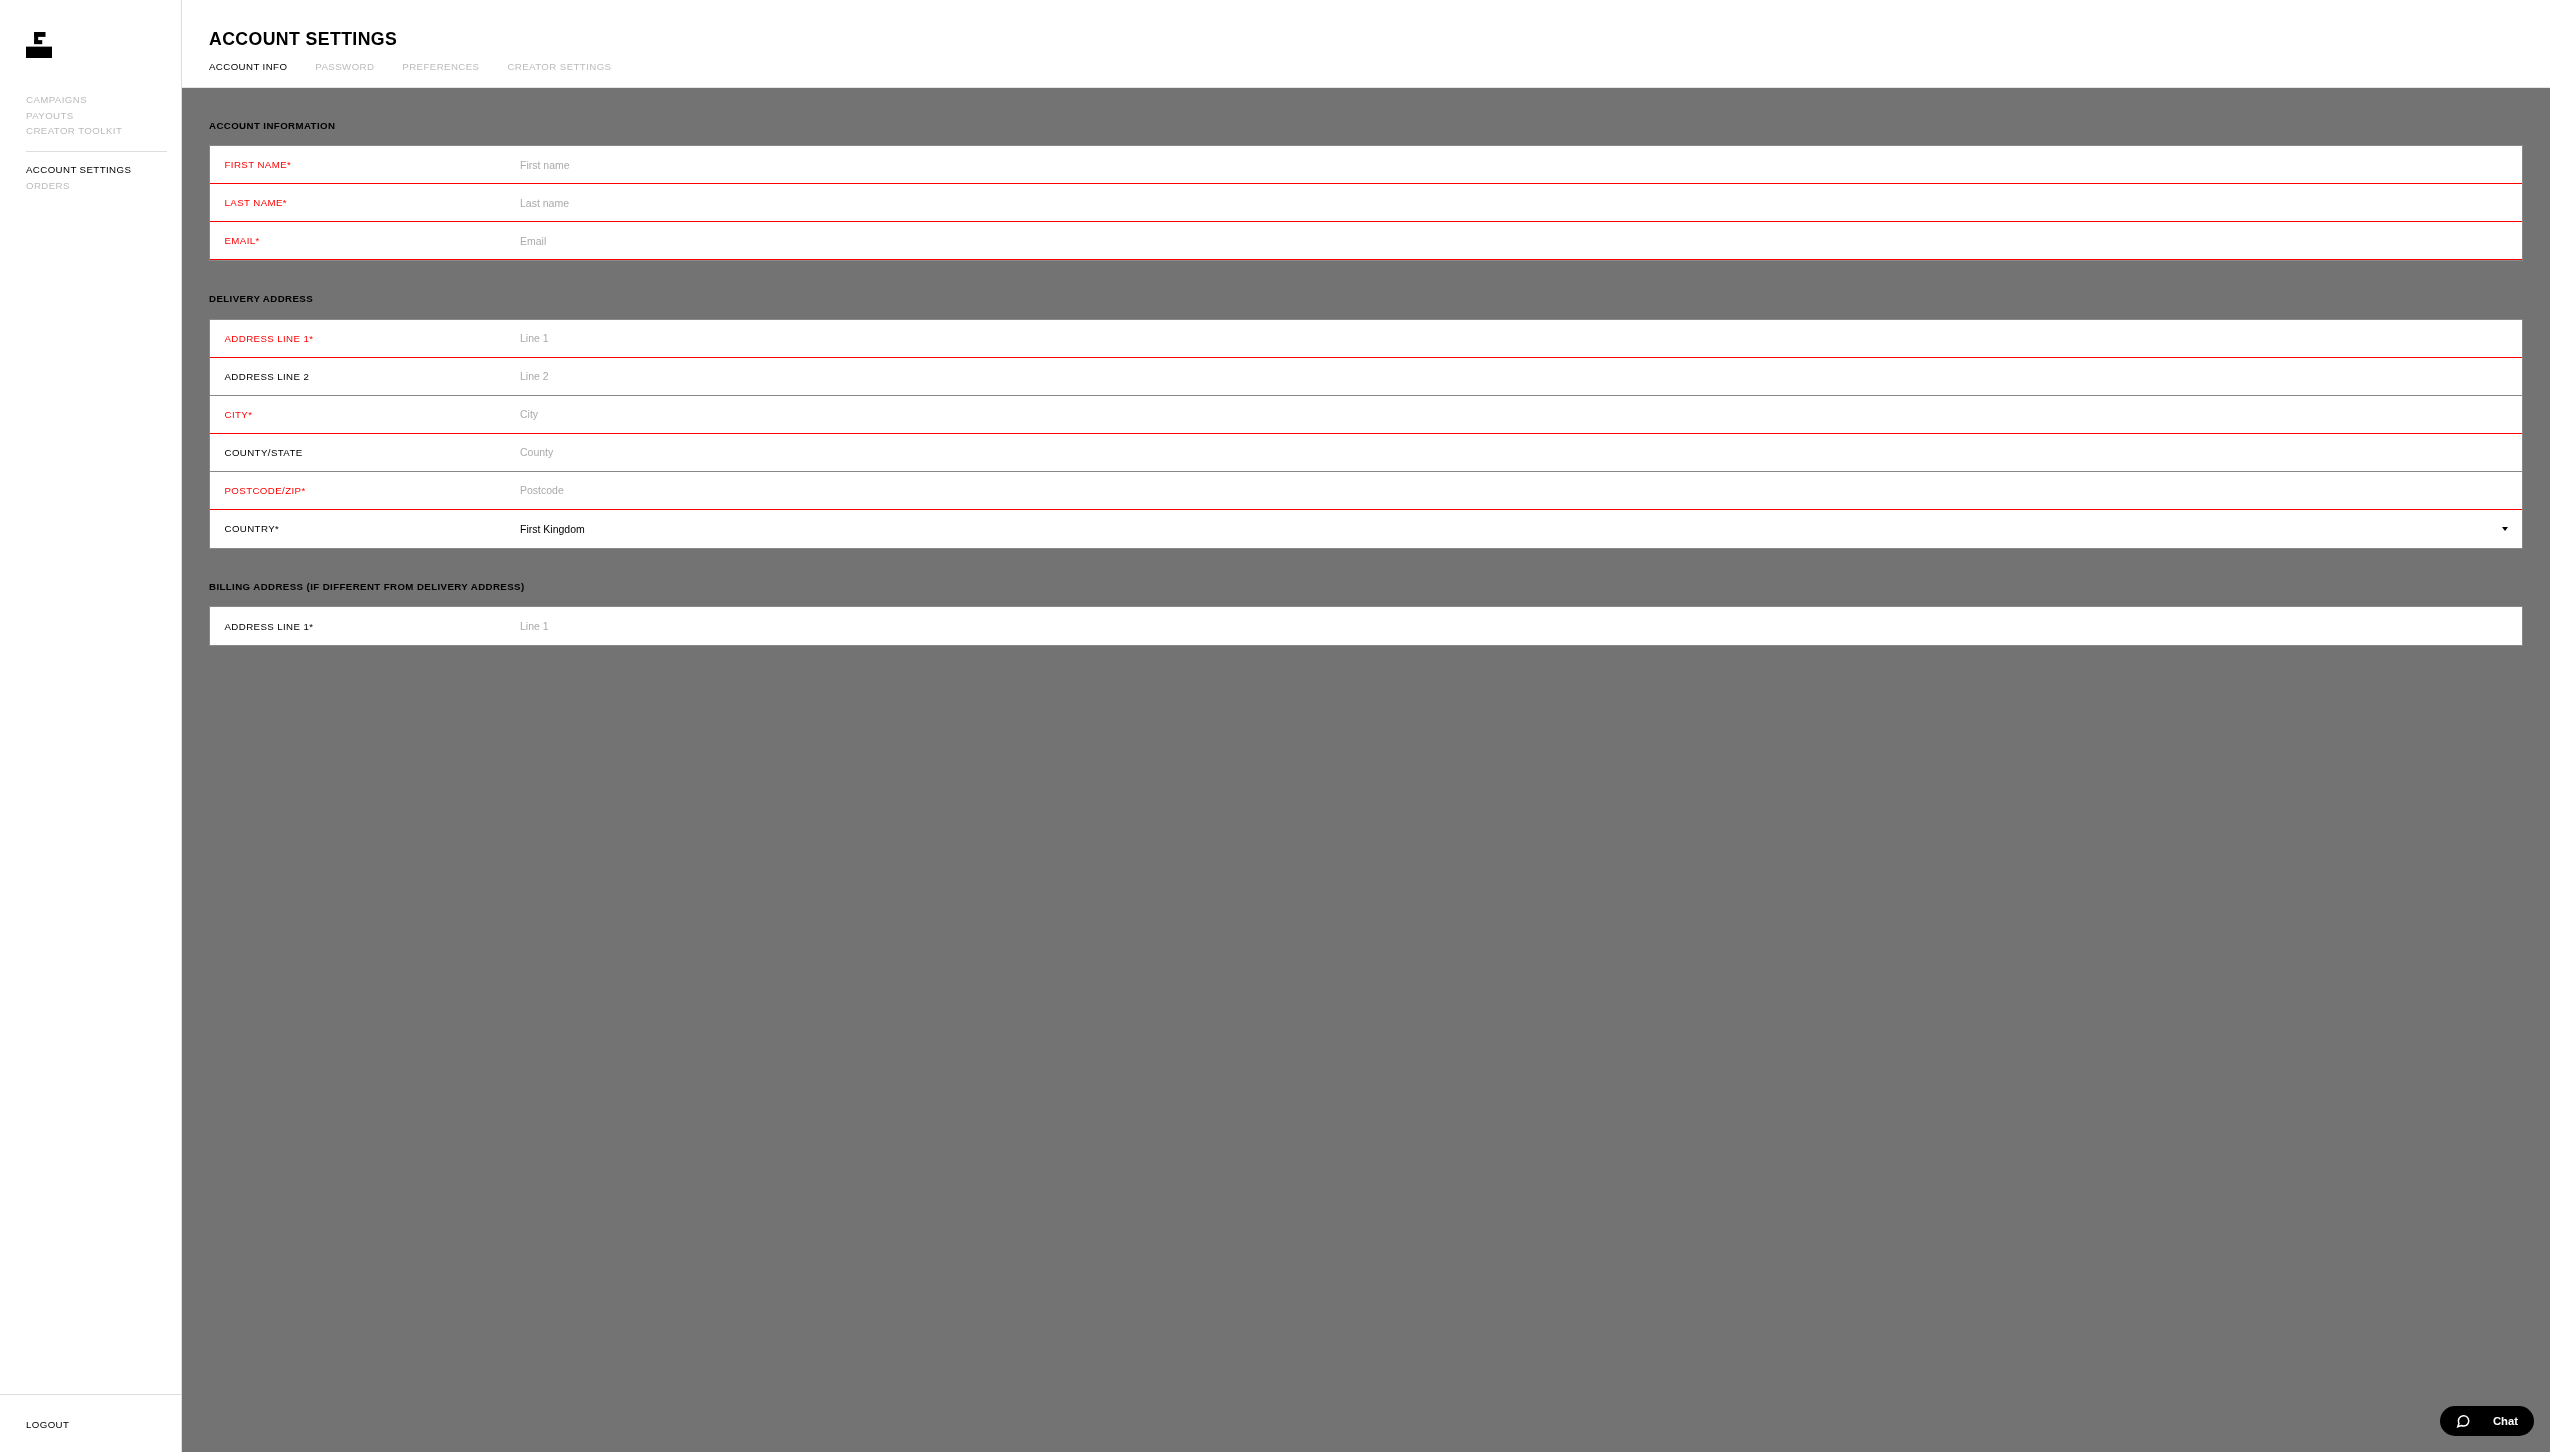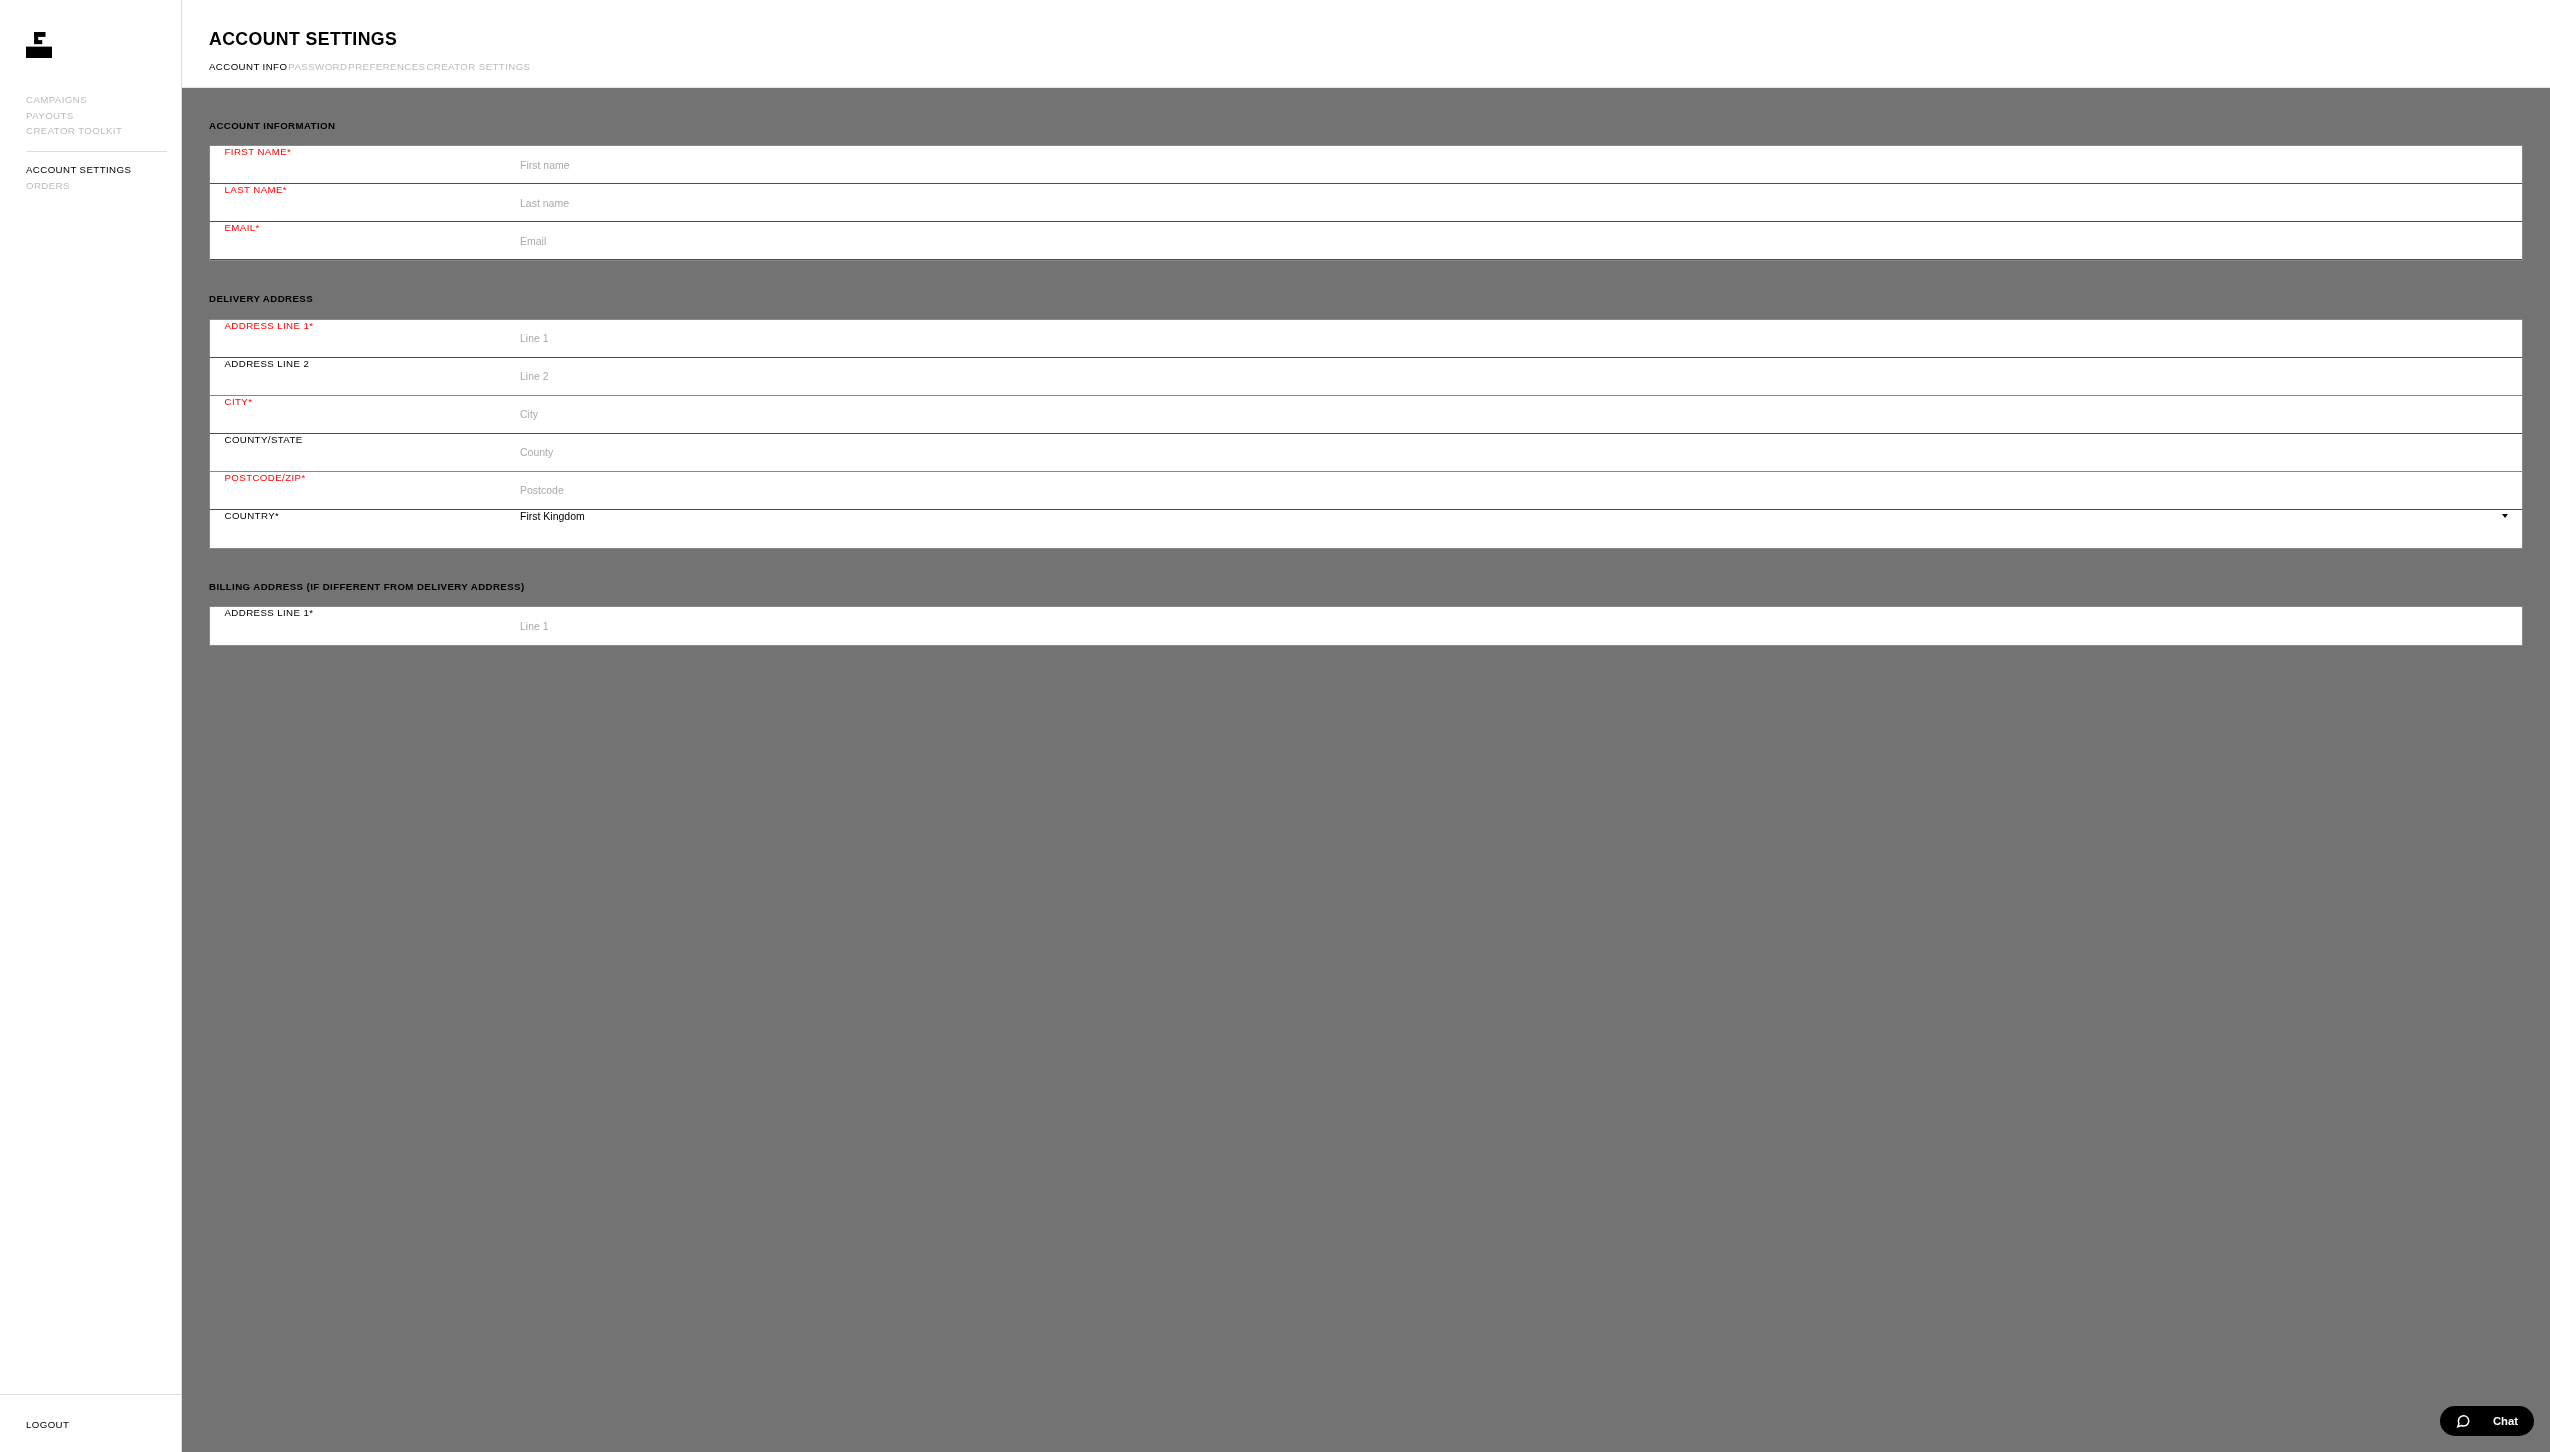--- a/index.html
+++ b/index.html
@@ -81,21 +81,21 @@
 }
 .page-title {
   font-size: 17.7px;
   font-weight: 700;
   letter-spacing: 0.4px;
   text-transform: uppercase;
   margin-bottom: 11.3px;
 }
 .tabs {
   display: flex;
-  gap: 1px;
+  gap: 28px;
 }
 .tab {
   font-size: 9.7px;
   text-transform: uppercase;
   letter-spacing: 0.4px;
   color: #bbb;
   cursor: pointer;
   padding-bottom: 14.5px;
   font-weight: 500;
 }
@@ -115,21 +115,21 @@
   letter-spacing: 0.4px;
   margin-bottom: 14.5px;
 }
 .form-group {
   border: 0.8px solid #888;
   background: #fff;
   margin-bottom: 32px;
 }
 .form-row {
   display: flex;
-  align-items: flex-start;
+  align-items: center;
   height: 38px;
   border-bottom: 0.8px solid #888;
 }
 .form-row:last-child {
   border-bottom: none;
 }
 .form-row.error {
   border-bottom: 0.8px solid #ff0000;
 }
 .form-row.error:last-child {

